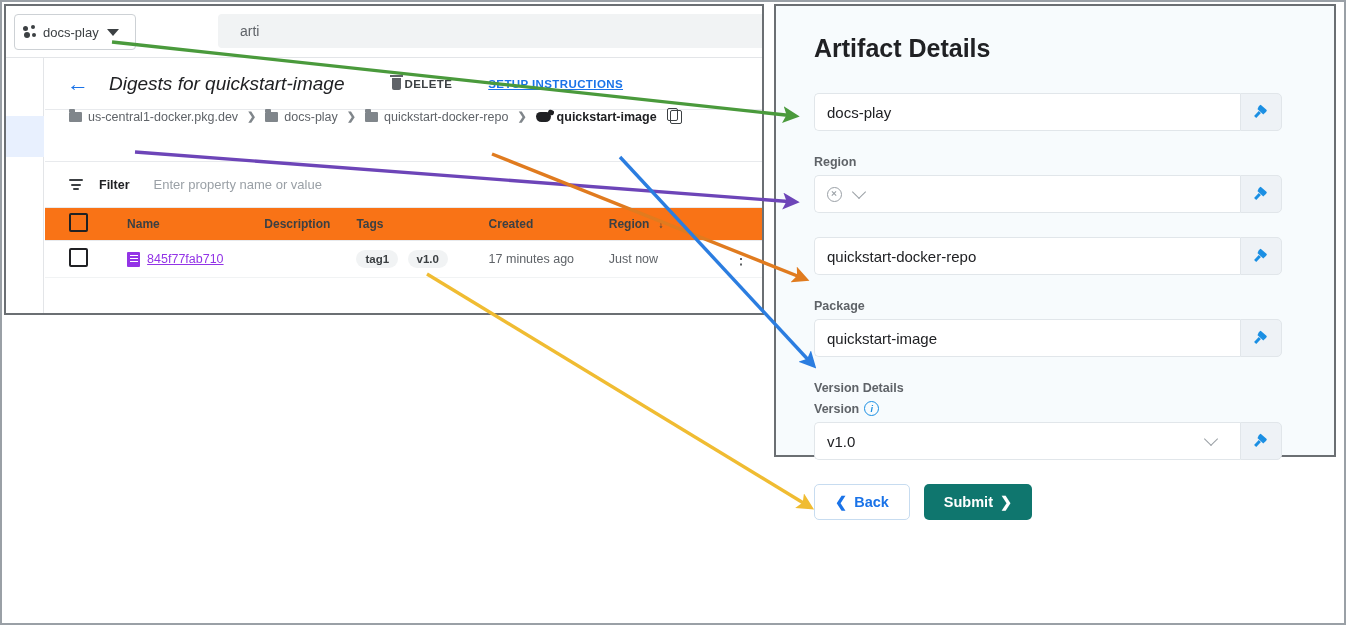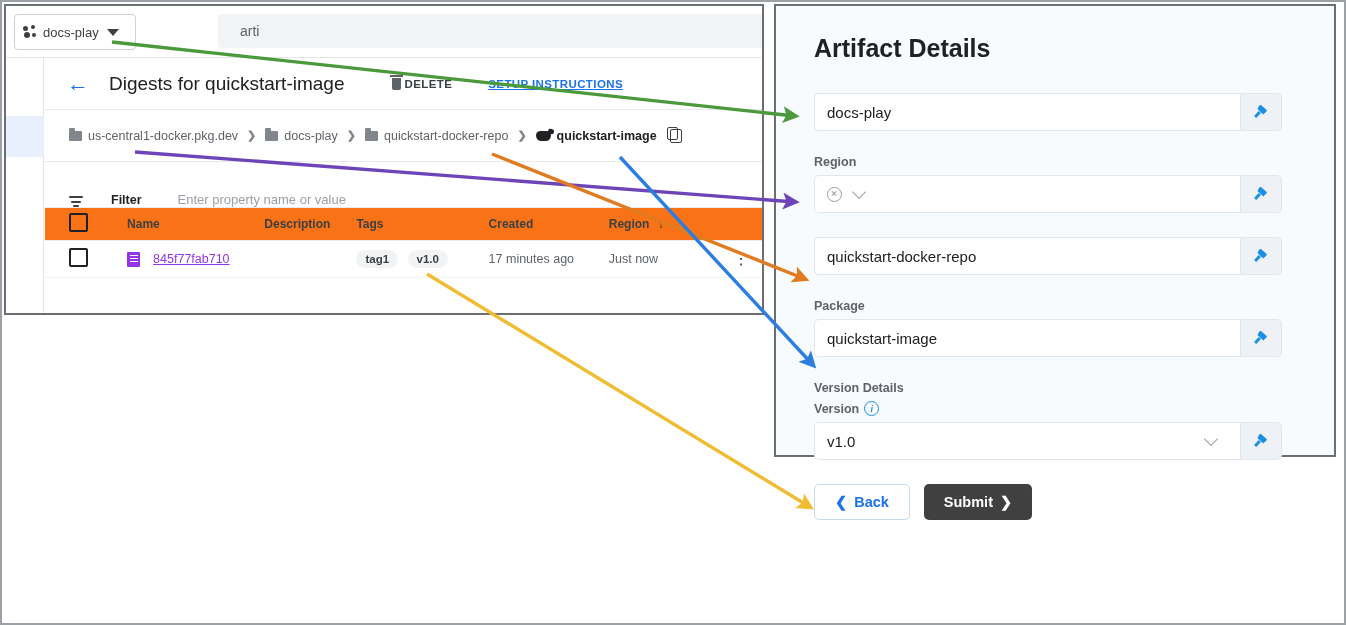--- a/index.html
+++ b/index.html
@@ -40,62 +40,62 @@
 
   #leftrail{position:absolute;left:0;top:52px;width:38px;bottom:0;background:#fff;
     border-right:1px solid #e3e5e8;box-sizing:border-box;}
   #rail-hl{position:absolute;left:0;top:58px;width:38px;height:41px;background:#e8f0fe;}
 
   #content{position:absolute;left:39px;top:52px;right:0;bottom:0;background:#fff;}
 
   .page-head{height:52px;display:flex;align-items:center;border-bottom:1px solid #e8eaed;
     padding-left:22px;box-sizing:border-box;}
   .back-arrow{color:#1a73e8;font-size:22px;line-height:1;margin-right:20px;}
-  .page-title{font-size:19px;color:#202124;}
+  .page-title{font-size:19px;color:#202124;font-style:italic;}
   .delete-btn{display:flex;align-items:center;gap:3px;margin-left:48px;color:#3c4043;
     font-size:11.5px;font-weight:bold;letter-spacing:.4px;}
   .trash{width:9px;height:12px;position:relative;background:#5f6368;border-radius:0 0 2px 2px;}
   .trash:before{content:"";position:absolute;left:-2px;top:-3px;width:13px;height:2px;background:#5f6368;}
   .setup-link{margin-left:36px;color:#1a73e8;font-size:11.5px;font-weight:bold;
     letter-spacing:.4px;text-decoration:underline;}
 
-  .crumbs{height:52px;display:flex;align-items:center;padding-left:24px;gap:9px;
+  .crumbs{height:52px;display:flex;align-items:flex-start;padding-left:24px;gap:9px;
     font-size:12.5px;color:#5f6368;border-bottom:1px solid #e8eaed;box-sizing:border-box;}
   .crumb{display:flex;align-items:center;gap:6px;}
   .folder{width:13px;height:10px;background:#80868b;border-radius:1px;position:relative;}
   .folder:before{content:"";position:absolute;left:0;top:-3px;width:6px;height:3px;
     background:#80868b;border-radius:1px 1px 0 0;}
   .sep{color:#80868b;font-weight:bold;font-size:11px;}
   .crumb.last{color:#202124;font-weight:bold;}
   .whale{width:15px;height:10px;background:#202124;border-radius:6px 6px 7px 7px;position:relative;}
   .whale:before{content:"";position:absolute;right:-3px;top:-2px;width:6px;height:5px;
     background:#202124;border-radius:2px;transform:rotate(20deg);}
   .copy-ic{width:10px;height:12px;border:1.6px solid #3c4043;border-radius:2px;position:relative;margin-left:4px;}
   .copy-ic:before{content:"";position:absolute;left:-4px;top:-3px;width:9px;height:11px;
     border:1.6px solid #3c4043;border-radius:2px;}
 
-  .filterbar{height:46px;display:flex;align-items:flex-end;padding-left:24px;gap:28px;
+  .filterbar{height:46px;display:flex;align-items:center;padding-left:24px;gap:16px;
     border-bottom:1px solid #e8eaed;box-sizing:border-box;}
   .filter-ic{width:14px;height:11px;position:relative;}
   .filter-ic i{position:absolute;left:0;height:2px;background:#3c4043;border-radius:1px;}
   .filter-ic i:nth-child(1){top:0;width:14px;}
   .filter-ic i:nth-child(2){top:4.5px;width:10px;left:2px;}
   .filter-ic i:nth-child(3){top:9px;width:6px;left:4px;}
   .filter-lbl{font-size:12.5px;font-weight:bold;color:#202124;}
   .filter-ph{font-size:13px;color:#9aa0a6;margin-left:8px;}
 
   table.dig{width:100%;border-collapse:collapse;table-layout:fixed;}
   table.dig th{background:#f97316;font-size:12px;color:#3c4043;text-align:left;
     height:30px;font-weight:bold;border-bottom:1px solid #e8eaed;}
   table.dig td{height:34px;font-size:12.5px;color:#5f6368;border-bottom:1px solid #f1f3f4;}
   .cb{width:15px;height:15px;border:2px solid #202124;border-radius:2px;display:inline-block;}
   .col-cb{width:56px;padding-left:24px;}
   .col-name{width:135px;} .col-desc{width:90px;} .col-tags{width:130px;}
   .col-created{width:118px;} .col-updated{width:110px;} .col-menu{width:40px;}
-  .name-cell{display:flex;align-items:center;gap:13px;}
+  .name-cell{display:flex;align-items:center;gap:7px;}
   .doc-ic{width:13px;height:15px;background:#9334e6;border-radius:1px;position:relative;}
   .doc-ic:after{content:"";position:absolute;left:2.5px;top:3px;width:8px;height:1.4px;
     background:#fff;box-shadow:0 3px 0 #fff,0 6px 0 #fff;}
   .digest-link{color:#9334e6;text-decoration:underline;font-size:12.5px;}
   .tag{display:inline-block;background:#f1f3f4;border-radius:9px;padding:3px 9px;
     font-size:11.5px;color:#3c4043;font-weight:bold;margin-right:6px;}
   .kebab{color:#3c4043;font-size:16px;letter-spacing:0;line-height:6px;text-align:center;}
   .sortarr{font-size:12px;margin-left:5px;}
 
   
@@ -136,21 +136,21 @@
   .radio{width:15px;height:15px;border-radius:50%;border:2.5px solid #1a73e8;
     box-sizing:border-box;background:#fff;position:relative;}
   .radio.off{border-color:#bdc6ce;}
   .radio.on:after{content:"";position:absolute;left:2.3px;top:2.3px;width:5.4px;height:5.4px;
     border-radius:50%;background:#1a73e8;box-shadow:0 0 0 1px #1a73e8;}
   .radio-lbl{font-size:13.5px;color:#3c4043;margin-right:14px;}
   .btn-row{display:flex;gap:14px;margin-top:6px;}
   .btn{height:36px;border-radius:5px;display:flex;align-items:center;justify-content:center;
     gap:7px;font-size:14.5px;font-weight:bold;padding:0 20px;box-sizing:border-box;}
   .btn.back{background:#fff;border:1.6px solid #c7dcf0;color:#1a73e8;}
-  .btn.submit{background:#404040;color:#fff;}
+  .btn.submit{background:#0f766e;color:#fff;}
 
   #arrows{position:absolute;left:0;top:0;width:1346px;height:625px;pointer-events:none;}
 </style>
 </head>
 <body>
 
 <div id="page">
 
   <div id="console">
 

